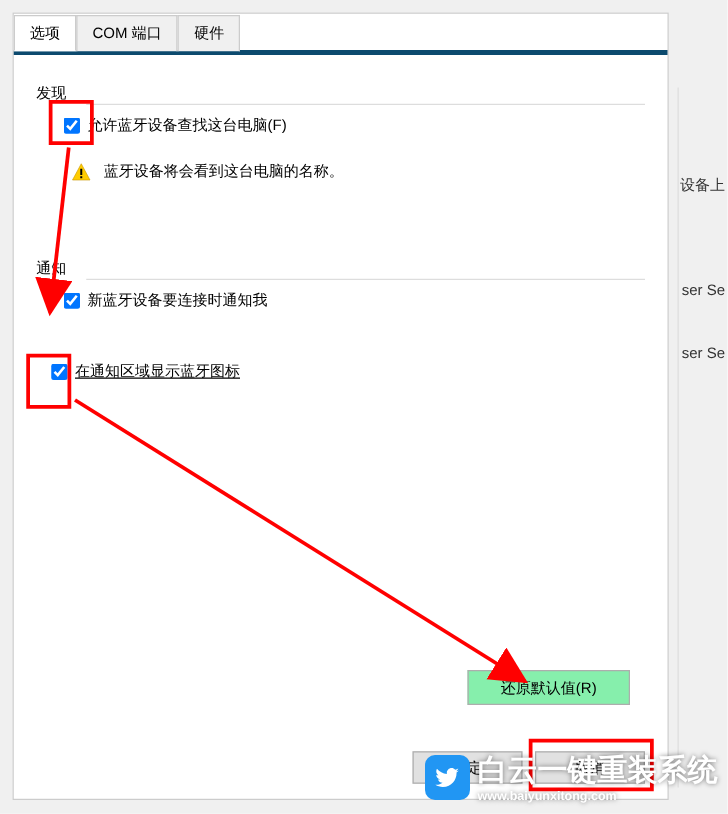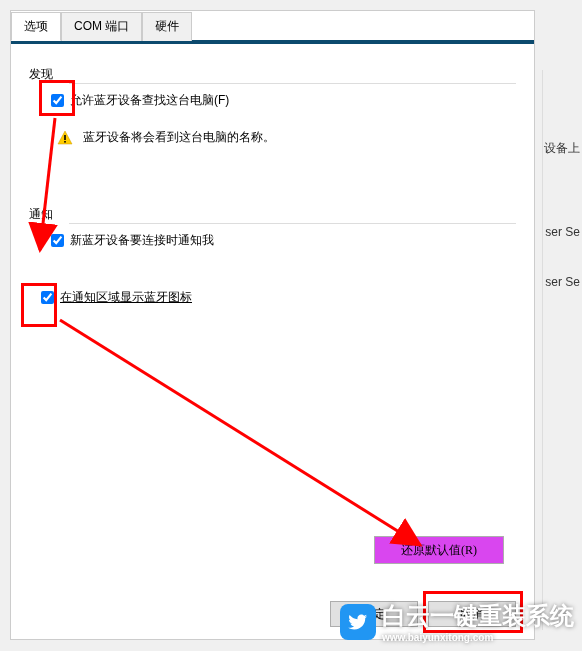--- a/index.html
+++ b/index.html
@@ -73,25 +73,25 @@
       height: 16px;
       margin-right: 10px;
       display: inline-block;
     }
     .restore-btn {
       position: absolute;
       right: 30px;
       bottom: 20px;
       width: 130px;
       height: 28px;
-      background: #d946ef;
+      background: #86efac;
       border: 1px solid #adadad;
       cursor: pointer;
       font-size: 12px;
-      font-family: Liberation Serif, serif;
+      font-family: Liberation Sans, sans-serif;
     }
     .bottom-bar {
       position: absolute;
       right: 18px;
       bottom: 12px;
       display: flex;
       gap: 10px;
     }
     .bottom-bar button {
       width: 88px;

